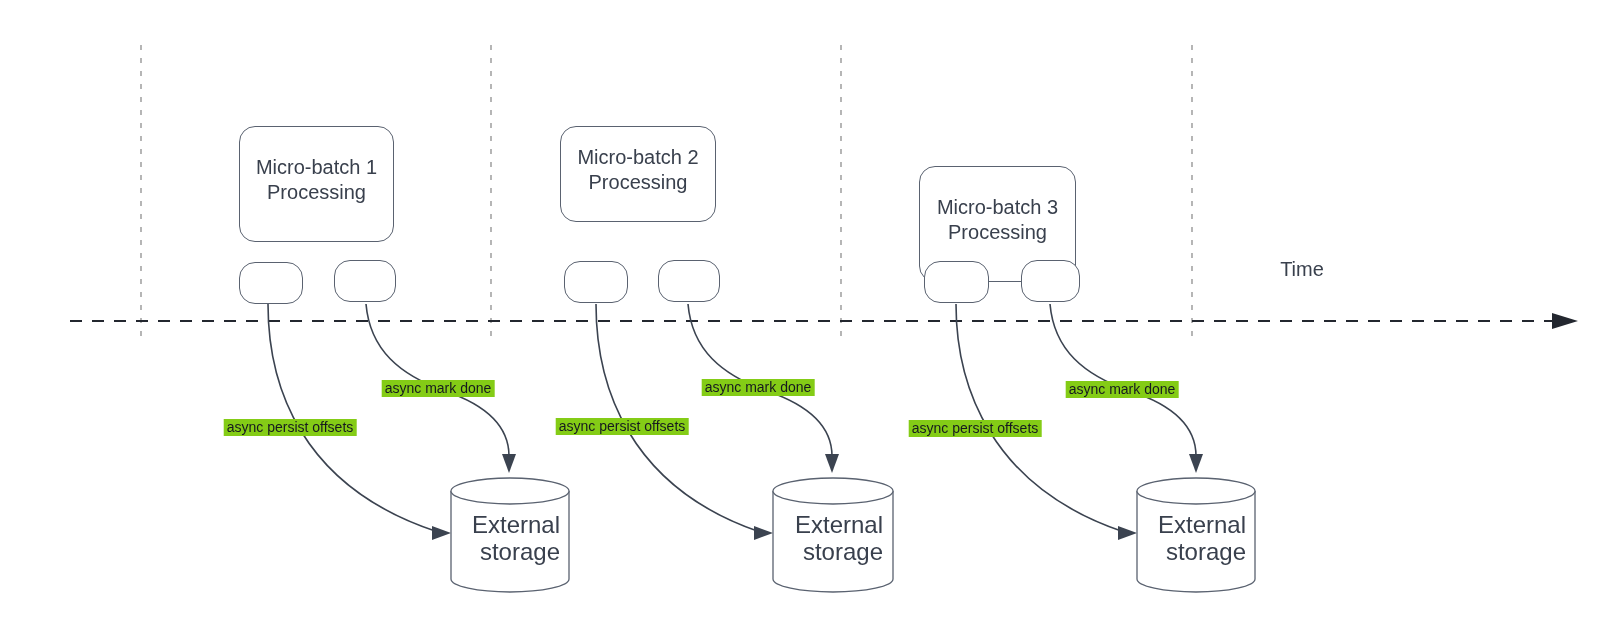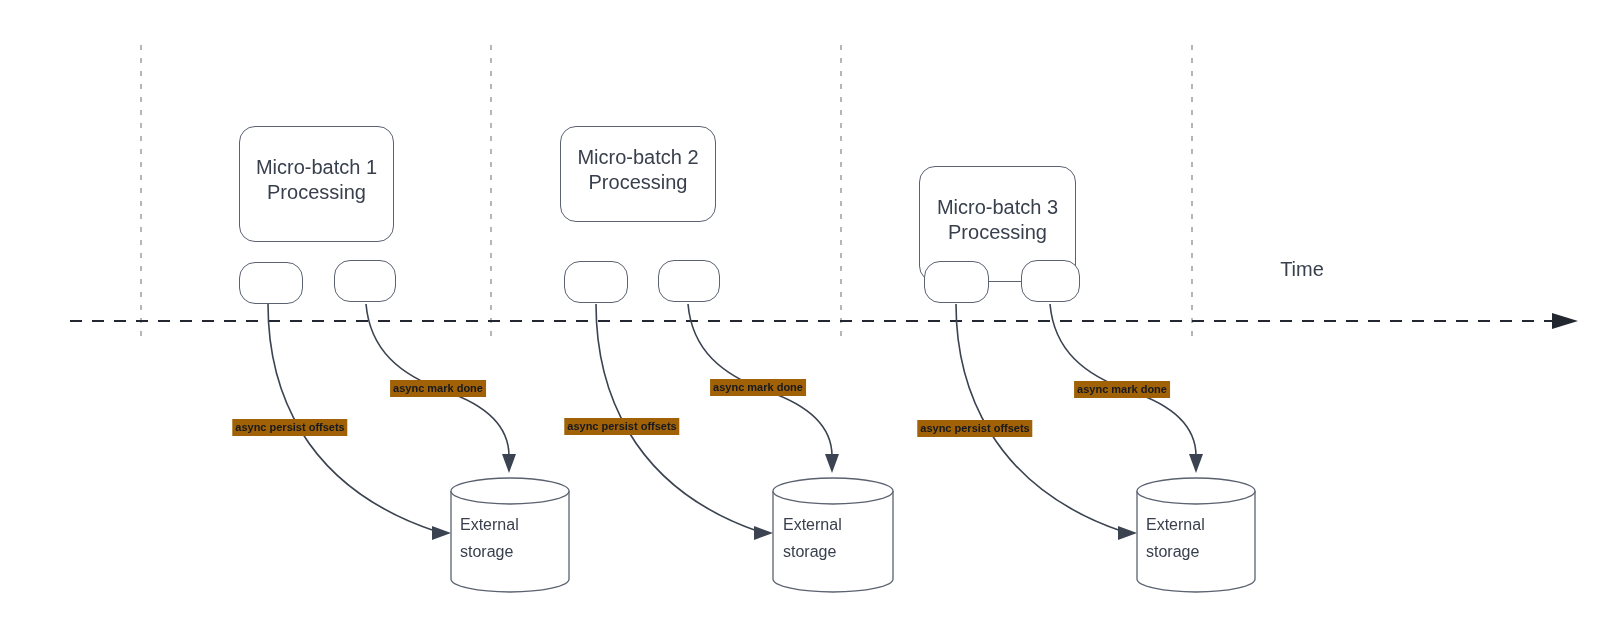--- a/index.html
+++ b/index.html
@@ -28,27 +28,27 @@
     position:absolute;box-sizing:border-box;background:#ffffff;
     border:1.3px solid var(--shape-stroke);border-radius:16px;
   }
   .proc-box{
     display:flex;flex-direction:column;align-items:center;justify-content:center;
     padding-bottom:8px;
     color:var(--text);font-size:20px;line-height:25px;text-align:center;
   }
   .mini-rect{width:62px;height:42px;}
   .storage-label{
-    position:absolute;width:100px;text-align:left;
-    color:var(--text);font-size:16px;line-height:27px;
+    position:absolute;width:100px;text-align:right;
+    color:var(--text);font-size:24px;line-height:27px;
   }
   .flow-label{
     position:absolute;transform:translateX(-50%);white-space:nowrap;
-    color:var(--label-text);font-size:11px;font-weight:bold;
-    background:#a16207;padding:0 3px;line-height:17px;
+    color:var(--label-text);font-size:14px;font-weight:normal;
+    background:#84cc16;padding:0 3px;line-height:17px;
   }
   .time-label{
     position:absolute;transform:translateX(-50%);white-space:nowrap;
     color:var(--text);font-size:20px;line-height:22px;
   }
 </style>
 </head>
 <body>
 
 <div class="canvas">

